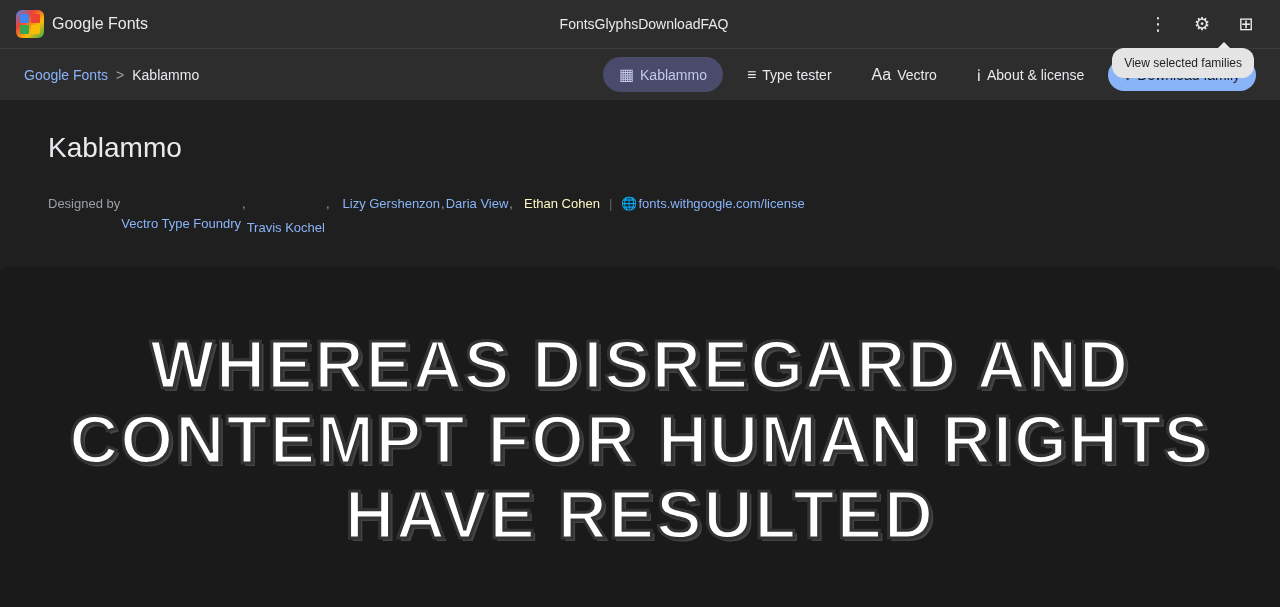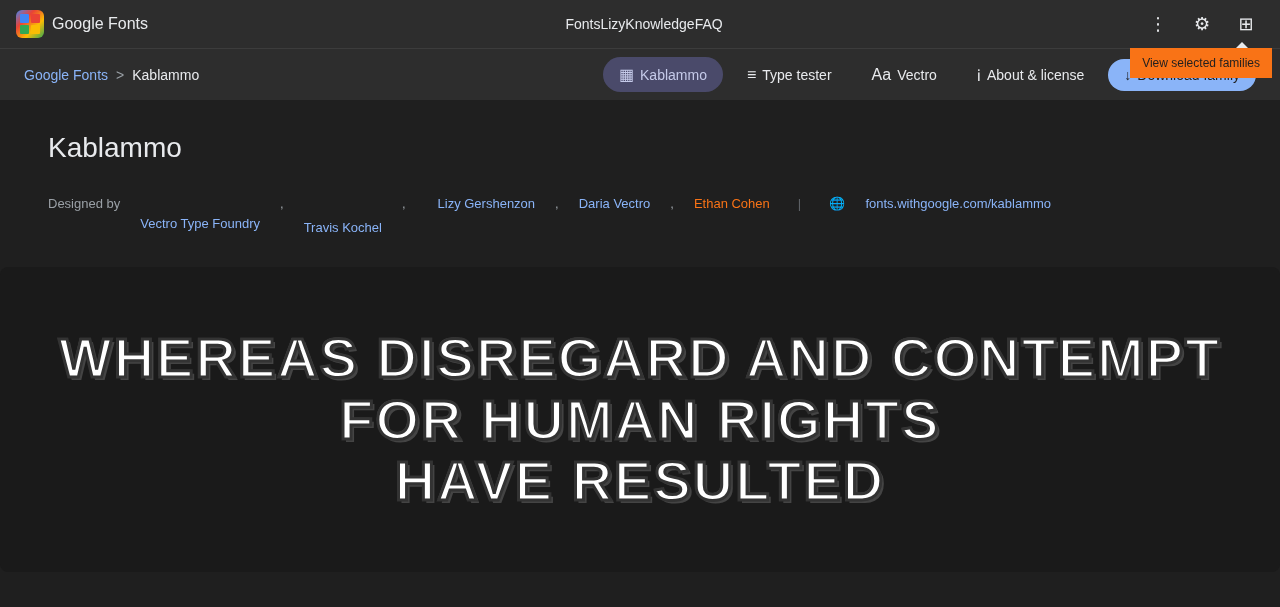--- a/index.html
+++ b/index.html
@@ -35,26 +35,26 @@
       border: none;
       cursor: pointer;
       display: flex; align-items: center; justify-content: center;
       color: #e8eaed;
       font-size: 18px;
     }
 
     
     .tooltip-bubble {
       position: absolute;
-      right: 8px;
+      right: 26px;
       top: 48px;
-      background: #f97316;
+      background: #e5e5e5;
       color: #1f1f1f;
       padding: 8px 12px;
-      border-radius: 0;
+      border-radius: 12px;
       font-size: 12px;
       white-space: nowrap;
       z-index: 100;
     }
     .tooltip-bubble::before {
       content: '';
       position: absolute;
       top: -6px;
       right: 24px;
       border-left: 6px solid transparent;
@@ -97,38 +97,38 @@
       background: #8ab4f8;
       color: #1f1f1f;
       font-size: 14px;
       font-weight: 500;
       cursor: pointer;
     }
 
     
     .main-content { padding: 32px 48px; }
     .font-title { font-size: 28px; font-weight: 400; color: #e8eaed; margin-bottom: 8px; }
-    .font-meta { font-size: 13px; color: #9aa0a6; display: flex; align-items: center; gap: 20px; }
+    .font-meta { font-size: 13px; color: #9aa0a6; display: flex; align-items: center; gap: 1px; }
     .font-meta a { color: #8ab4f8; text-decoration: none; cursor: pointer; }
     .font-meta .divider { margin: 0 8px; color: #5f6368; }
 
     
     .preview-area {
       background: #1a1a1a;
       border-radius: 8px;
       margin: 32px -48px;
       padding: 60px 48px;
       text-align: center;
       min-height: 220px;
       display: flex;
       align-items: center;
       justify-content: center;
     }
     .preview-text {
-      font-size: 56px;
+      font-size: 68px;
       line-height: 1.1;
       color: white;
       font-family: 'Impact', 'Arial Black', sans-serif;
       font-weight: 900;
       letter-spacing: 2px;
       text-transform: uppercase;
       
       -webkit-text-stroke: 3px #333;
       text-shadow: 3px 3px 0 #444, -1px -1px 0 #555;
     }
@@ -146,22 +146,22 @@
           <rect x="0" y="11" width="9" height="9" fill="#34a853" rx="1"></rect>
           <rect x="11" y="11" width="9" height="9" fill="#fbbc04" rx="1"></rect>
         </svg>
       </div>
       <span class="logo-text">Google Fonts</span>
     </div>
   </div>
 
   <div class="nav-center">
     <a class="nav-link">Fonts</a>
-    <a class="nav-link">Lizy</a>
-    <a class="nav-link">Knowledge</a>
+    <a class="nav-link">Glyphs</a>
+    <a class="nav-link">Download</a>
     <a class="nav-link">FAQ</a>
   </div>
 
   <div class="nav-right">
     <button class="nav-icon-btn">
       <span>⋮</span>
     </button>
     <button class="nav-icon-btn">
       <span>⚙</span>
     </button>
@@ -210,26 +210,26 @@
 
   <h1 class="font-title">Kablammo</h1>
   <div class="font-meta">
     <span>Designed by</span>
     <a style="color:#8ab4f8;text-decoration:none;margin-top:40px;">Vectro Type Foundry</a>
       <span>,</span>
     <a style="color:#8ab4f8;text-decoration:none;margin-top:48px;">Travis Kochel</a>
       <span>,</span>
     <a style="color:#8ab4f8;text-decoration:none;padding-left:12px;">Lizy Gershenzon</a>
       <span>,</span>
-    <a style="color:#8ab4f8;text-decoration:none;">Daria Vectro</a>
-      <span>,</span>
-    <a style="color:#f97316;text-decoration:none;">Ethan Cohen</a>
+    <a style="color:#8ab4f8;text-decoration:none;">Daria View</a>
+      <span>,</span>
+    <a style="color:#fef9c3;text-decoration:none;margin-left:10px;">Ethan Cohen</a>
     <span class="divider">|</span>
     <span style="font-size:13px;">🌐</span>
-    <a style="color:#8ab4f8;text-decoration:none;">fonts.withgoogle.com/kablammo</a>
+    <a style="color:#8ab4f8;text-decoration:none;">fonts.withgoogle.com/license</a>
   </div>
 
   <div class="preview-area">
     <div>
       <div class="preview-text">WHEREAS DISREGARD AND CONTEMPT FOR HUMAN RIGHTS</div>
       <div class="preview-text">HAVE RESULTED</div>
     </div>
   </div>
 
 </div>

